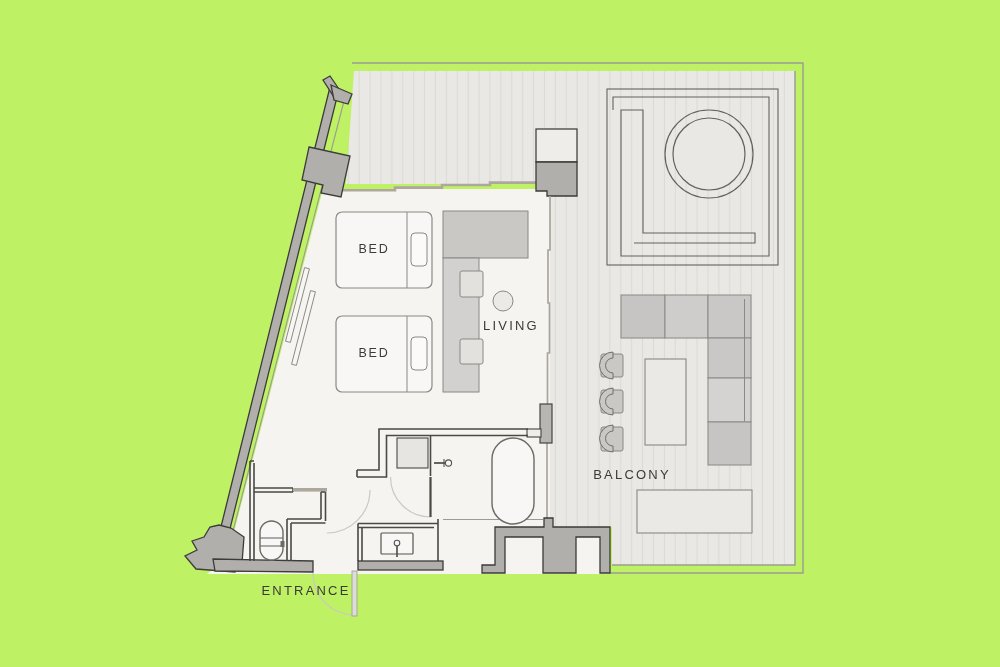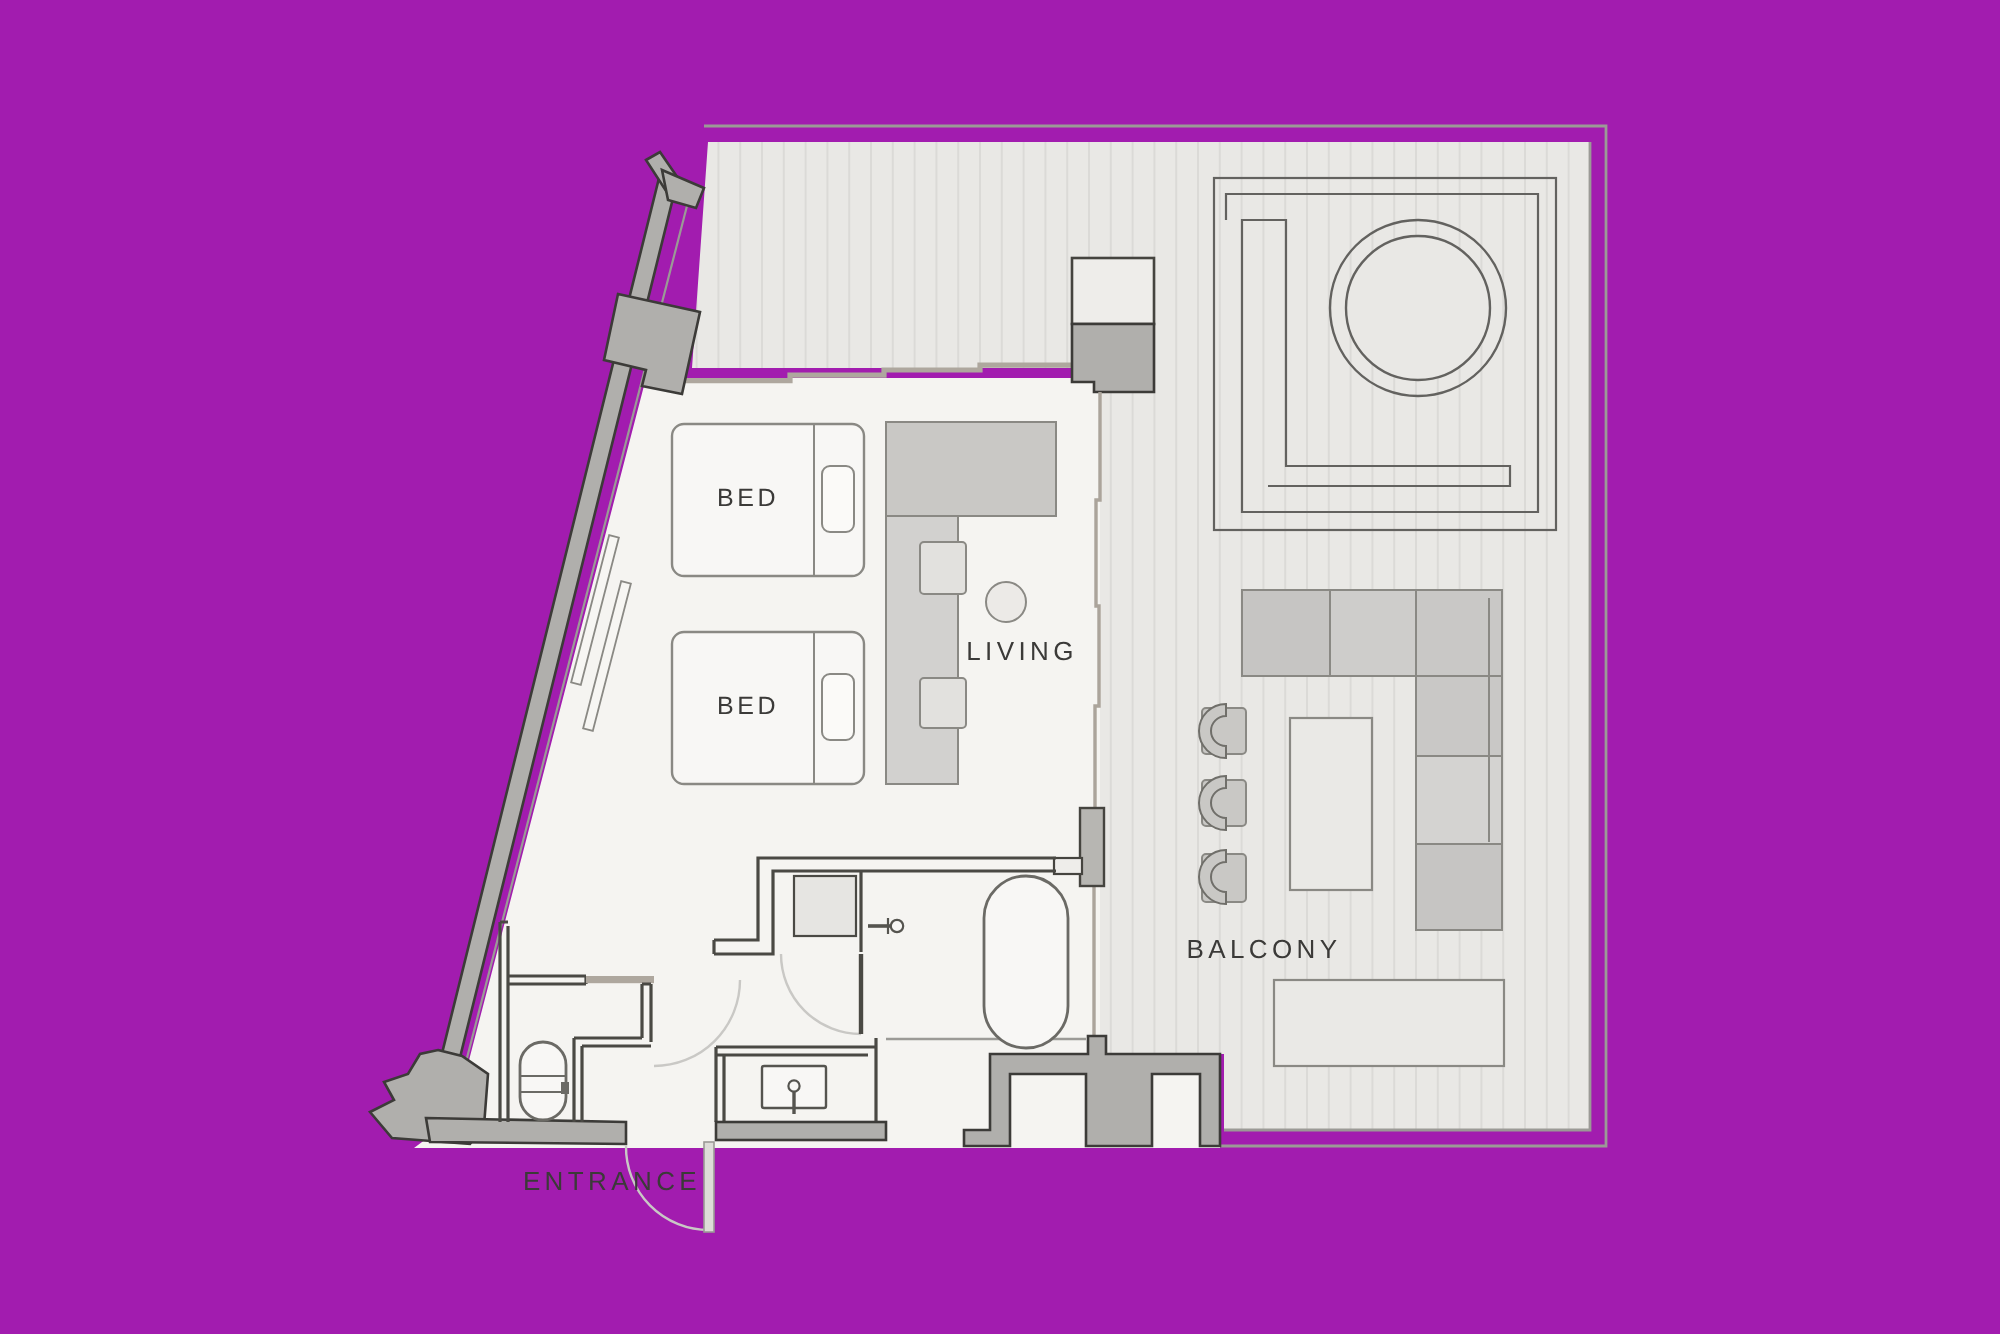--- a/index.html
+++ b/index.html
@@ -1,17 +1,17 @@
 <!DOCTYPE html>
 <html><head>
 <meta charset="utf-8">
 <style>
   html,body { margin:0; padding:0; }
   body { width:1000px; height:667px; overflow:hidden; font-family:"Liberation Sans", sans-serif; }
-  #stage { position:relative; width:1000px; height:667px; background:#a21caf; }
+  #stage { position:relative; width:1000px; height:667px; background:#bef264; }
   svg { position:absolute; left:0; top:0; display:block; }
   .plan-label { fill:#3b3a38; font-family:"Liberation Sans", sans-serif; letter-spacing:2.2px; font-size:13px; }
   .plan-label.bed { font-size:12.5px; letter-spacing:1.8px; }
   .thinwall { stroke:#4a4944; stroke-width:1.6; fill:none; }
   .greywall { fill:#b0afac; stroke:#3c3b38; stroke-width:1.3; }
   .furn-dark { fill:#c9c8c5; stroke:#8a8984; stroke-width:1; }
   .furn-light { fill:#eae9e6; stroke:#8a8984; stroke-width:1.1; }
   .fixture { fill:#f8f7f5; stroke:#6b6a65; stroke-width:1.4; }
   .swing { stroke:#c9c8c5; stroke-width:1.2; fill:none; }
   .bound { stroke:#9b9a96; stroke-width:1.4; fill:none; }

